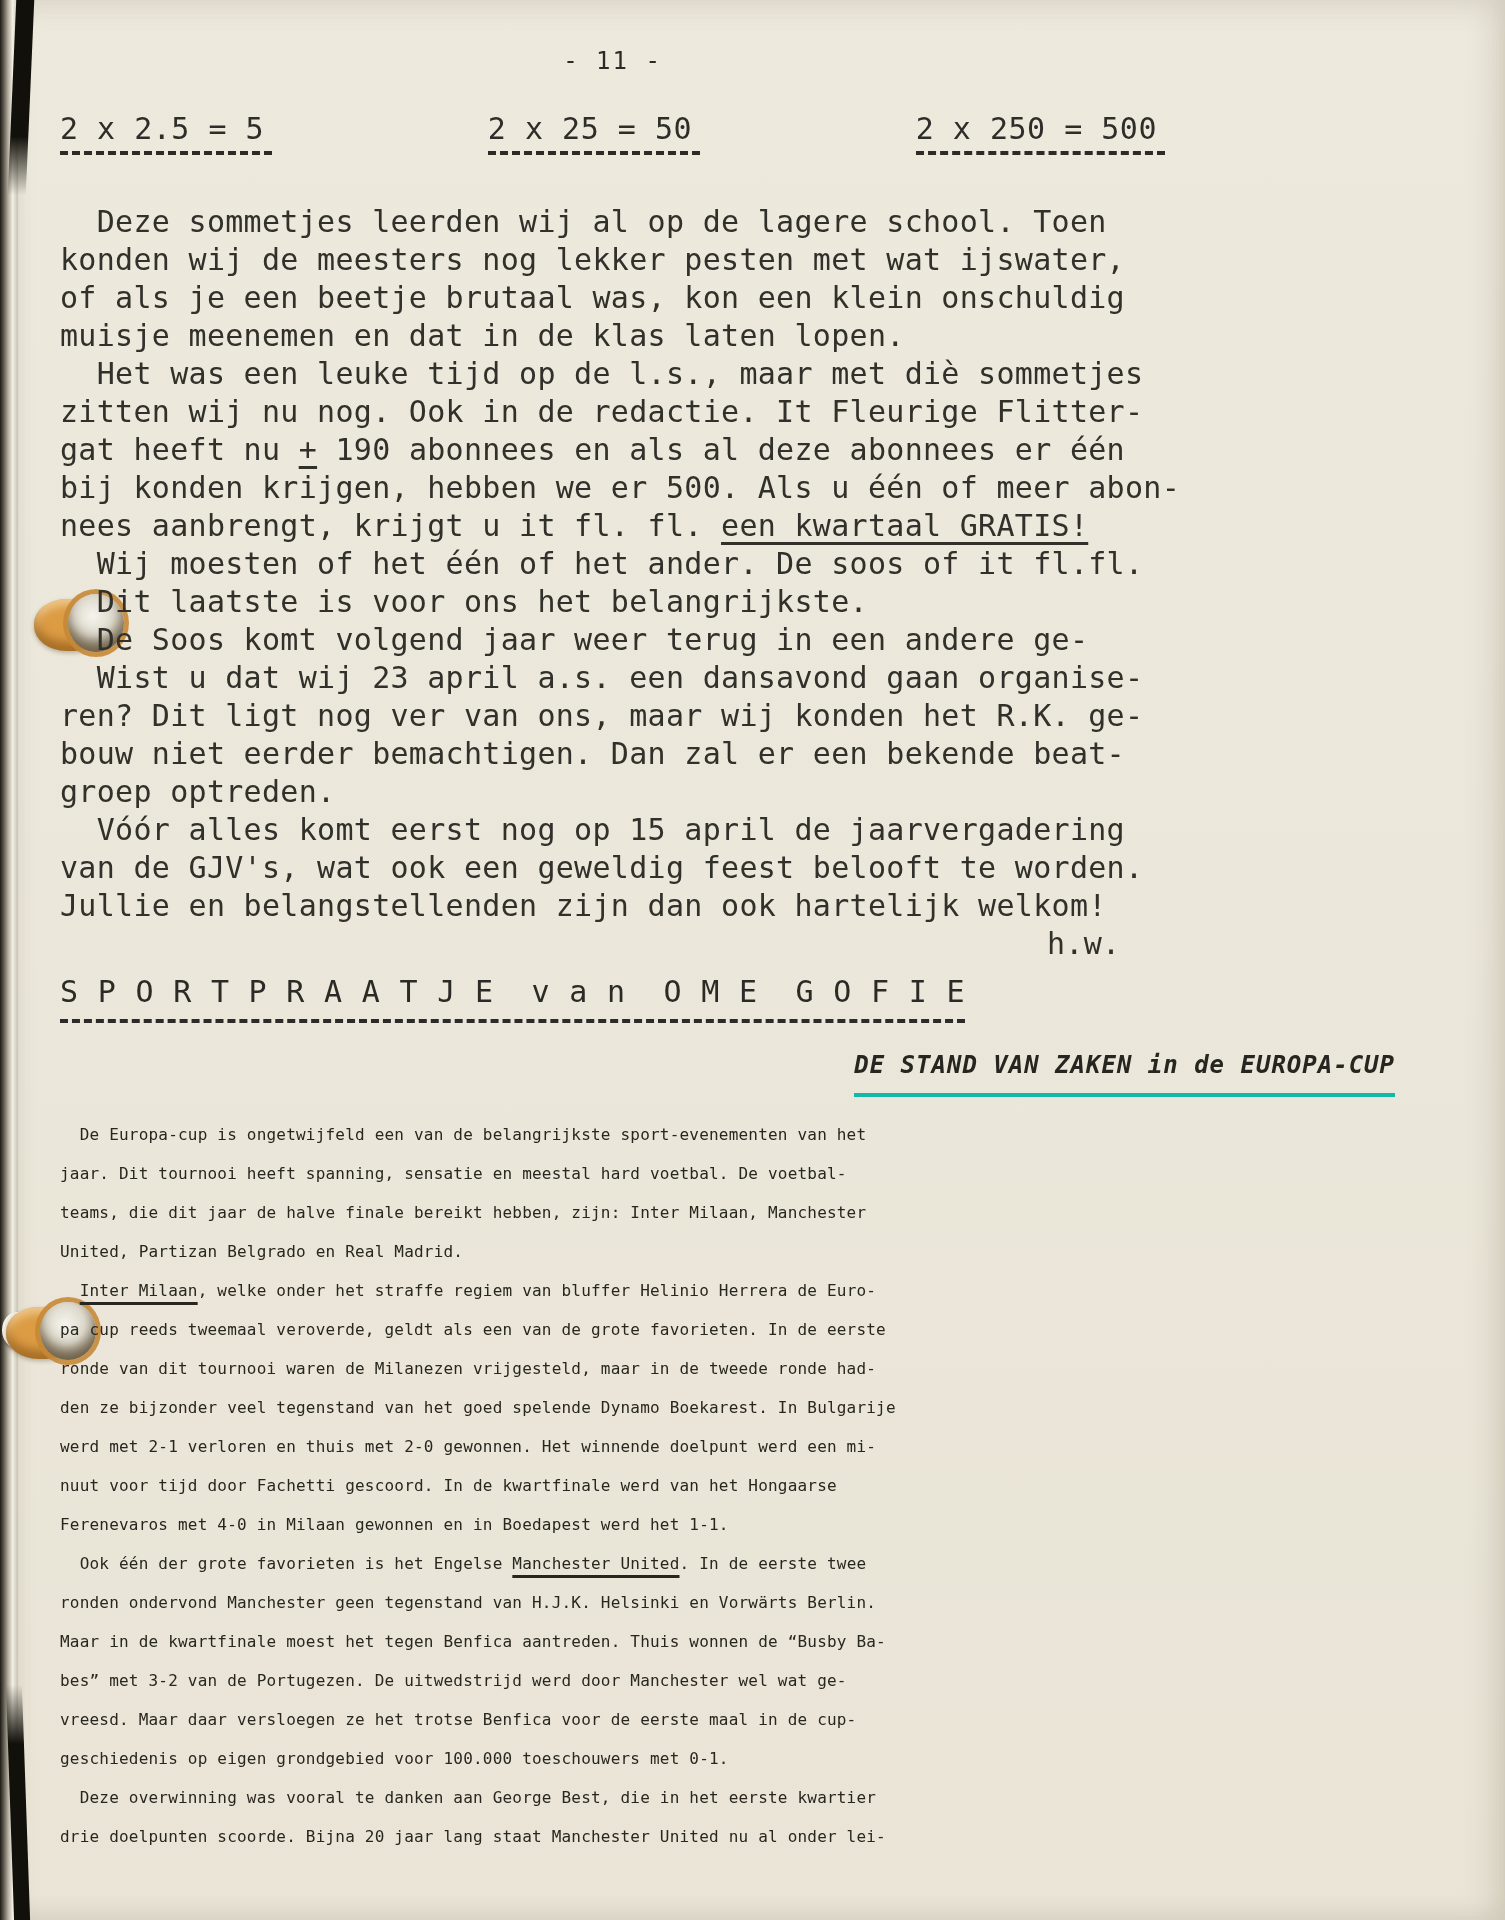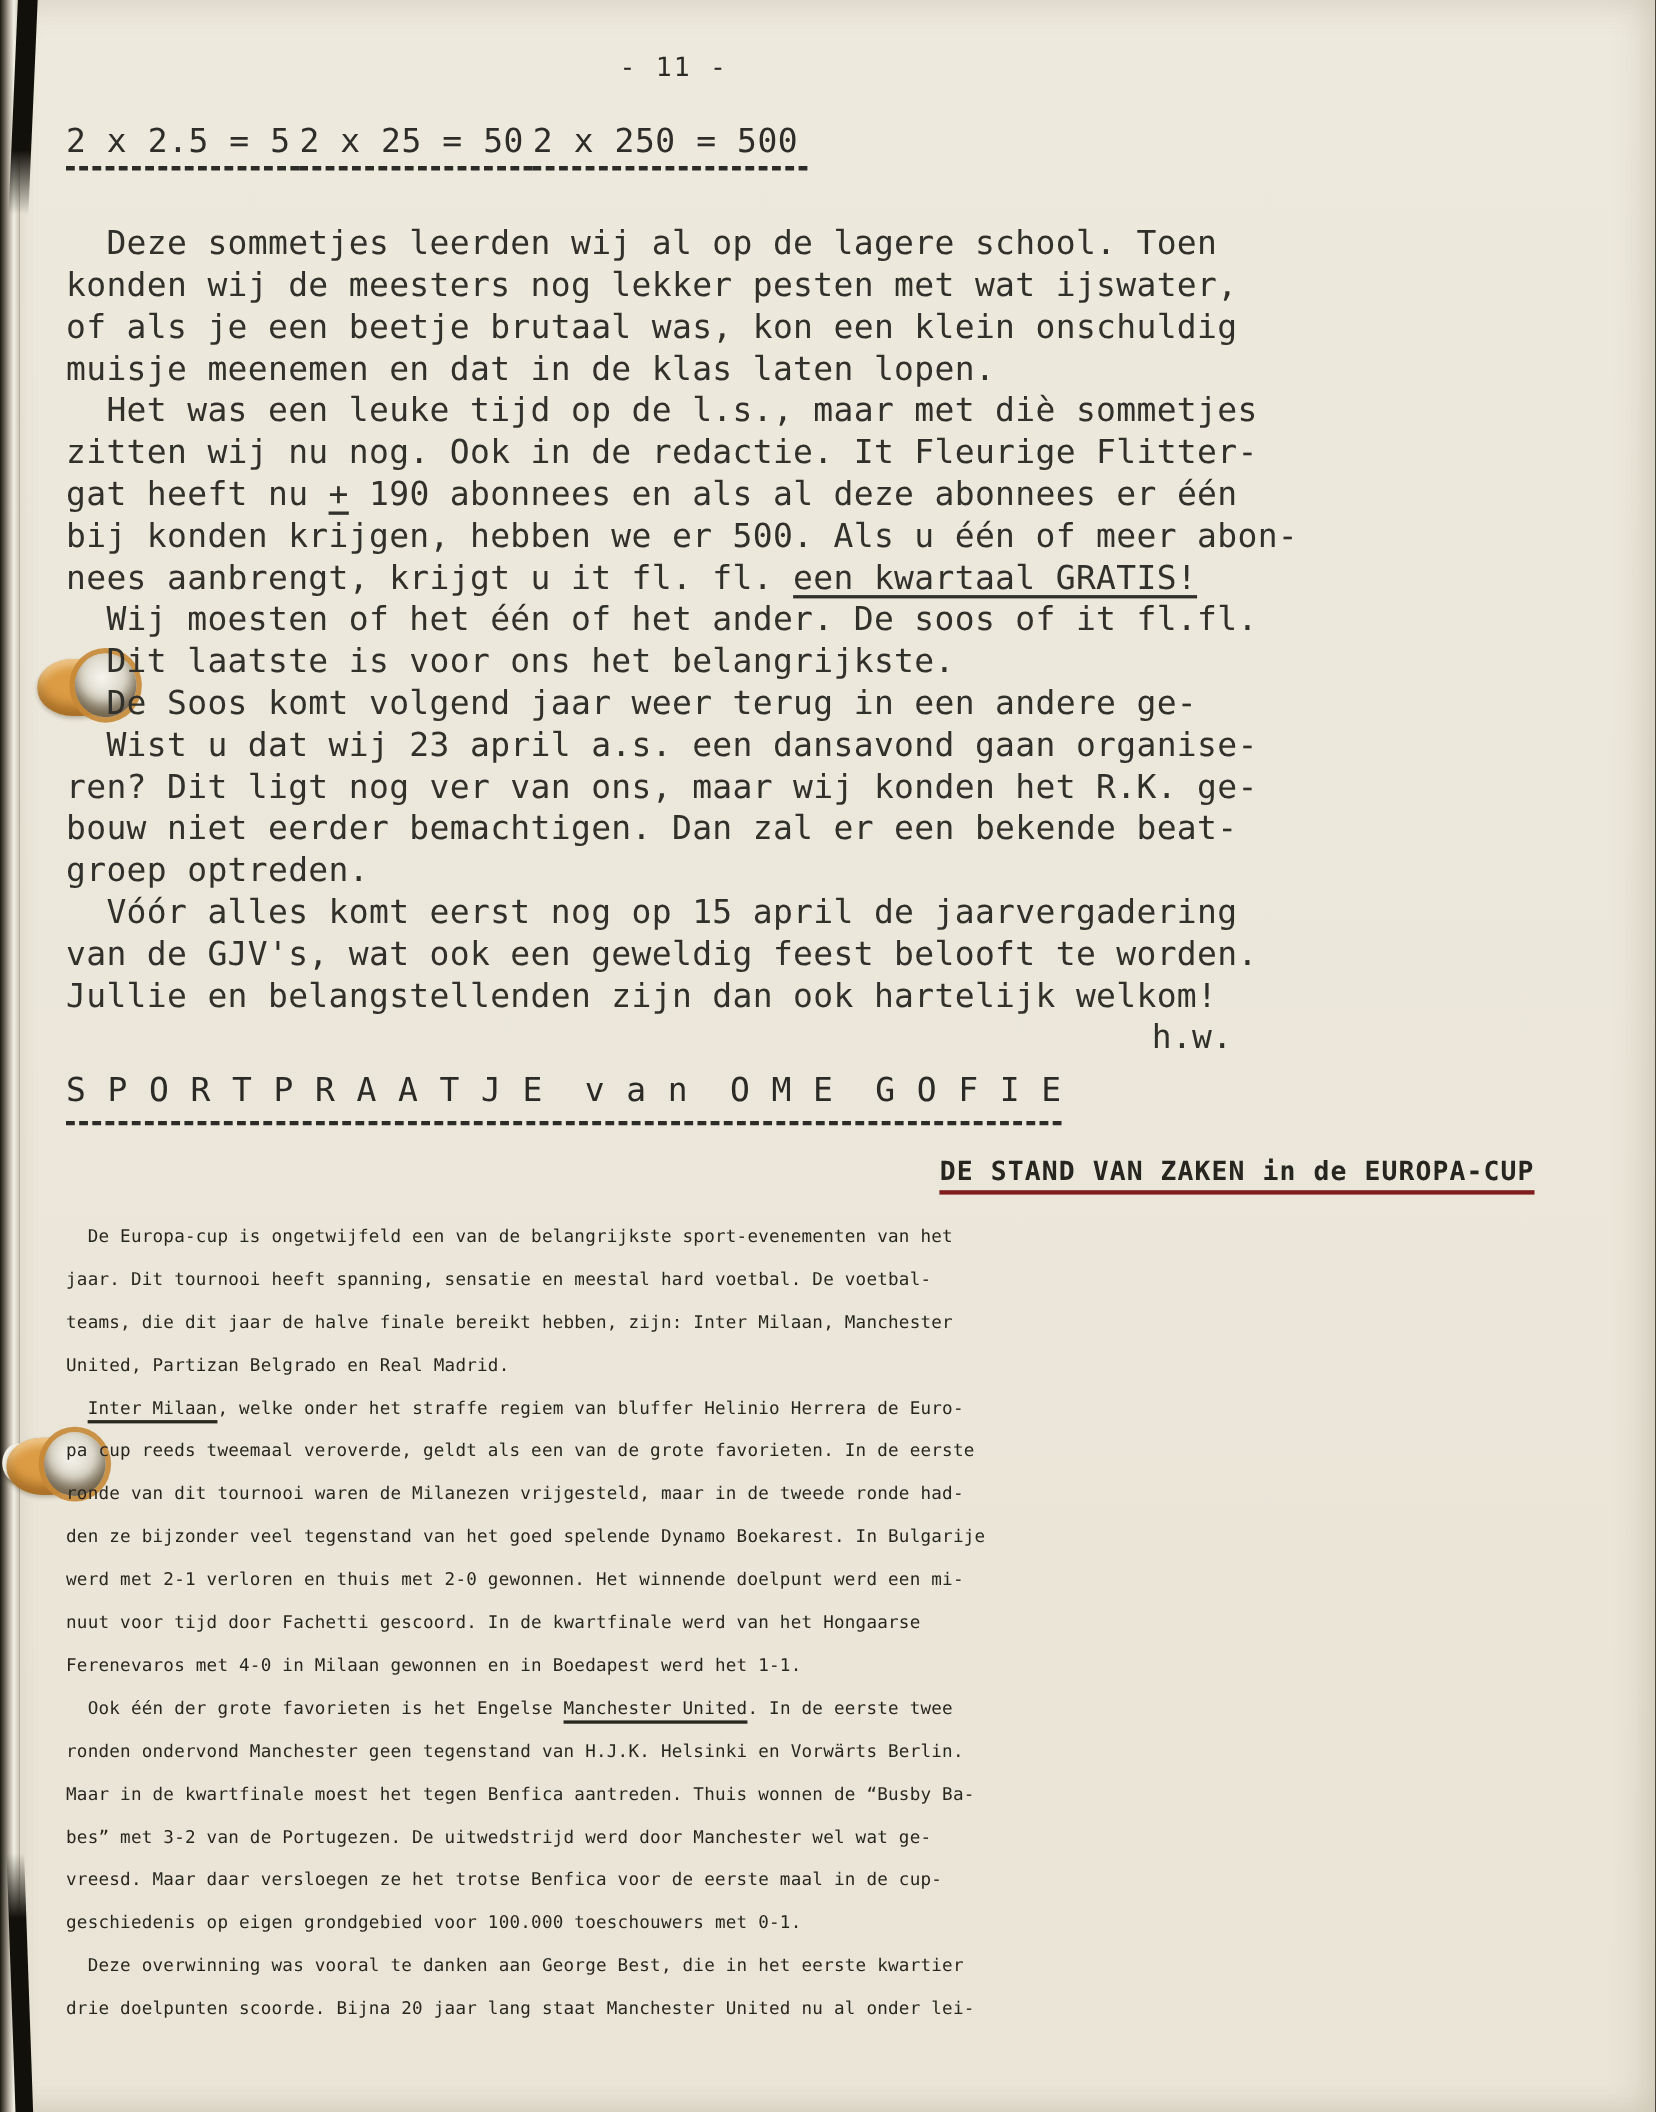--- a/index.html
+++ b/index.html
@@ -39,36 +39,36 @@
   }
   .g-cap {
     position:absolute; left:34px; top:2px; width:56px; height:58px; border-radius:50%;
     background:radial-gradient(circle at 44% 38%, #f6f4ed 0%, #ddd9cc 42%, #aba595 72%, #6c665a 100%);
     box-shadow: 0 0 0 5px rgba(198,136,54,.9), inset 0 -11px 12px rgba(70,50,20,.55);
   }
   
   .col { position:absolute; left:60px; top:0; width:1105px; color:#2e2d29; }
   .tline { white-space:pre; }
   .title { margin-top:44px; text-align:center; font-size:24px; line-height:34px; letter-spacing:2px; color:#2b2a26; }
-  .eqrow { display:flex; justify-content:flex-start; margin-top:34px; }
+  .eqrow { display:flex; justify-content:space-between; margin-top:34px; }
   .eq {
     font-size:30px; line-height:34px; letter-spacing:.5px;
     border-bottom:4px dashed #2c2b27; padding:0 8px 5px 0;
   }
   .intro { margin-top:48px; font-size:30px; line-height:38px; letter-spacing:.3px; color:#31302b; }
   .sig { padding-left:987px; }
   .heading-row { margin-top:12px; }
   .heading {
     display:inline-block; white-space:pre; font-size:30px; line-height:34px; letter-spacing:.8px;
     border-bottom:4px dashed #2c2b27; padding-bottom:10px; color:#2b2a26;
   }
   .subhead-row { margin-top:28px; text-align:right; margin-right:-230px; }
   .subhead {
     display:inline-block; font-size:24px; line-height:28px; font-weight:bold; letter-spacing:1px;
-    border-bottom:4px solid #7f1d1d; padding-bottom:3px; color:#26251f;
+    border-bottom:4px solid #14b8a6; padding-bottom:14px; color:#26251f;font-style:italic;
   }
   .sport { margin-top:18px; font-size:16px; line-height:39px; font-weight:normal; letter-spacing:.2px; color:#28271f; }
   .u-solid { text-decoration:underline; text-decoration-thickness:3px; text-underline-offset:6px; }
 </style>
 </head>
 <body>
 
 <div class="edge"></div>
 <div class="page"></div>
 <div class="wedge-tl"></div>

